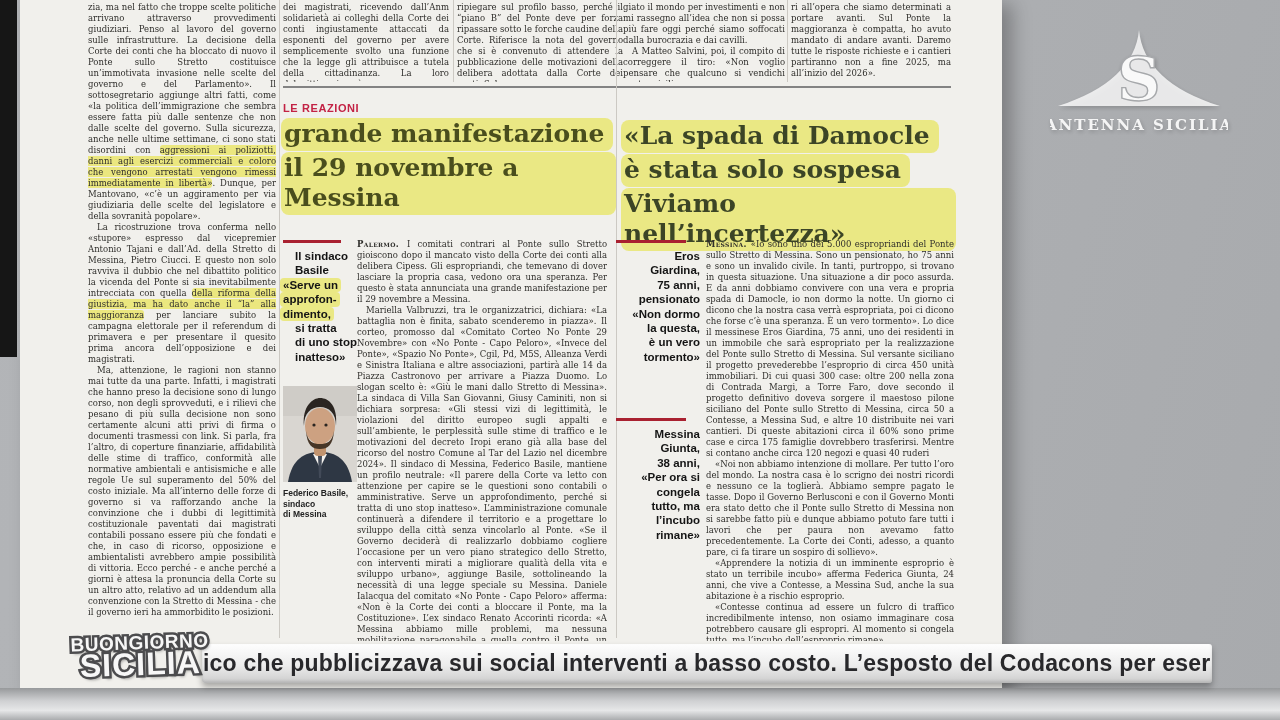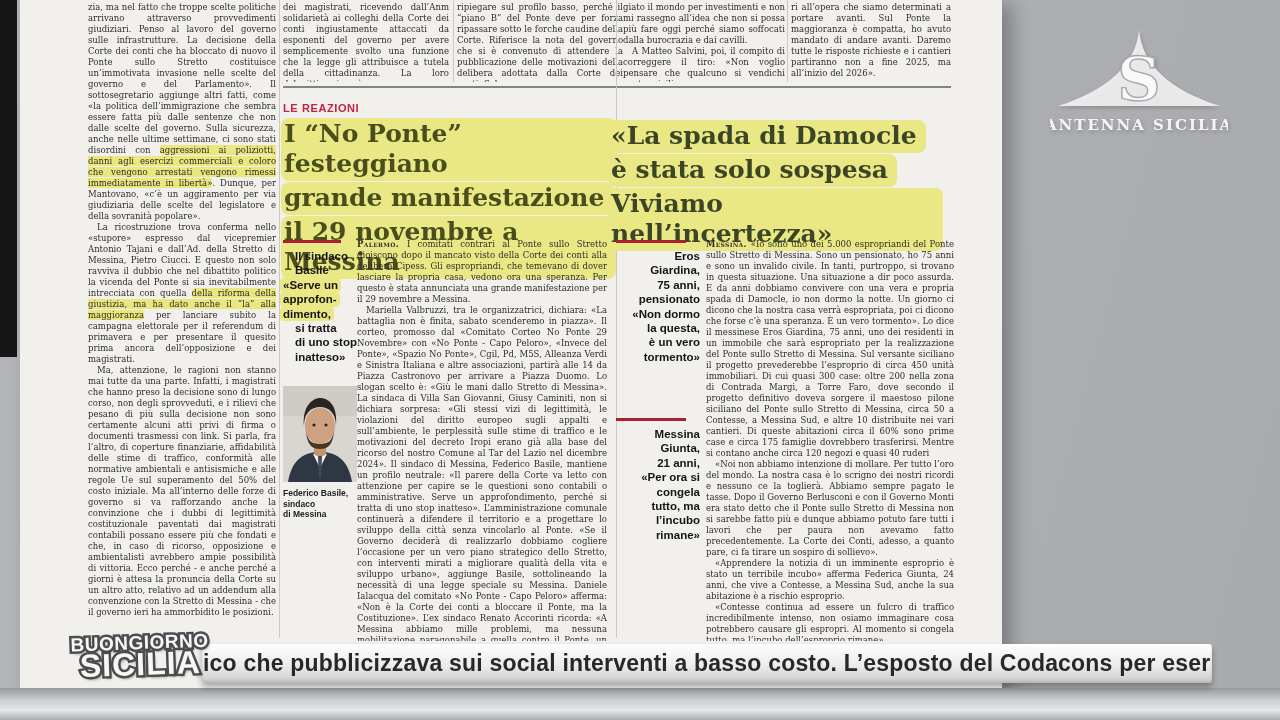--- a/index.html
+++ b/index.html
@@ -41,21 +41,21 @@
     position:absolute;left:263px;top:102px;
     font-weight:bold;font-size:11px;letter-spacing:.6px;color:#c32244;
   }
   .headline{
     position:absolute;font-family:"DejaVu Serif","Liberation Serif",serif;
     font-weight:bold;font-size:25px;line-height:30px;
   }
   .headline .ln{display:block;width:fit-content;padding:1px 9px 2px 3px;margin-bottom:1px;}
   .headline .ln.hl{background:#eae884;border-radius:8px;}
   .hl-left{left:261px;top:118px;width:335px;color:#4a4e1d;}
-  .hl-right{left:588px;top:120px;width:335px;color:#3c4526;}
+  .hl-right{left:601px;top:120px;width:335px;color:#3c4526;}
   .redrule{width:58px;height:3px;background:#a92130;margin-bottom:6px;}
   .quote{
     position:absolute;font-weight:bold;font-size:11.5px;line-height:14.4px;color:#141414;
   }
   .quote .ln{display:block;width:fit-content;padding-left:12px;}
   .quote .ln.hl{background:#eae884;padding:0 3px;margin-left:-3px;border-radius:4px;}
   .q-basile{left:263px;top:240px;width:78px;}
   .q-right{width:84px;text-align:right;}
   .q-right .ln{margin-left:auto;text-align:center;}
   .q-right .redrule{margin-left:0;width:70px;}
@@ -129,21 +129,20 @@
 
   <div class="hrule"></div>
   <div class="vd vd1"></div>
   <div class="vd vd2"></div>
   <div class="vd vd3"></div>
   <div class="vd vd4"></div>
 
   <div class="kicker">LE REAZIONI</div>
 
   <div class="headline hl-left">
-      <span class="ln hl">I “No Ponte” festeggiano</span>
       <span class="ln hl">grande manifestazione</span>
       <span class="ln hl">il 29 novembre a Messina</span>
     </div>
 
   <div class="quote q-basile">
     <div class="redrule"></div>
     <div>
         <span class="ln">Il sindaco</span>
         <span class="ln">Basile</span>
         <span class="ln hl">«Serve un</span>
@@ -198,21 +197,21 @@
         <span class="ln">è un vero</span>
         <span class="ln">tormento»</span>
       </div>
   </div>
 
   <div class="quote q-right q-federica">
     <div class="redrule"></div>
     <div>
         <span class="ln">Messina</span>
         <span class="ln">Giunta,</span>
-        <span class="ln">21 anni,</span>
+        <span class="ln">38 anni,</span>
         <span class="ln">«Per ora si</span>
         <span class="ln">congela</span>
         <span class="ln">tutto, ma</span>
         <span class="ln">l’incubo</span>
         <span class="ln">rimane»</span>
       </div>
   </div>
 
   <div class="news bodycol body-right">
       <p><span class="lead">Messina. </span><span>«Io sono uno dei 5.000 espropriandi del Ponte sullo Stretto di Messina. Sono un pensionato, ho 75 anni e sono un invalido civile. In tanti, purtroppo, si trovano in questa situazione. Una situazione a dir poco assurda. E da anni dobbiamo convivere con una vera e propria spada di Damocle, io non dormo la notte. Un giorno ci dicono che la nostra casa verrà espropriata, poi ci dicono che forse c’è una speranza. È un vero tormento». Lo dice il messinese Eros Giardina, 75 anni, uno dei residenti in un immobile che sarà espropriato per la realizzazione del Ponte sullo Stretto di Messina. Sul versante siciliano il progetto prevederebbe l’esproprio di circa 450 unità immobiliari. Di cui quasi 300 case: oltre 200 nella zona di Contrada Margi, a Torre Faro, dove secondo il progetto definitivo doveva sorgere il maestoso pilone siciliano del Ponte sullo Stretto di Messina, circa 50 a Contesse, a Messina Sud, e altre 10 distribuite nei vari cantieri. Di queste abitazioni circa il 60% sono prime case e circa 175 famiglie dovrebbero trasferirsi. Mentre si contano anche circa 120 negozi e quasi 40 ruderi</span></p>

